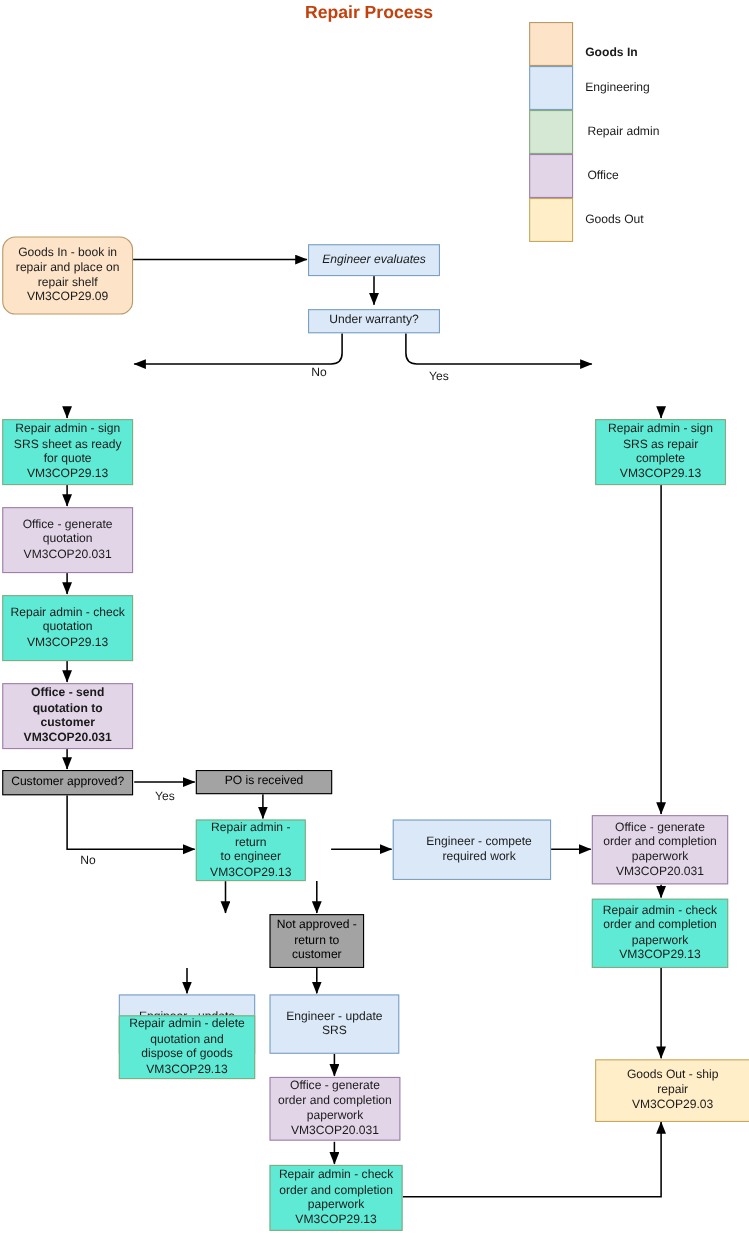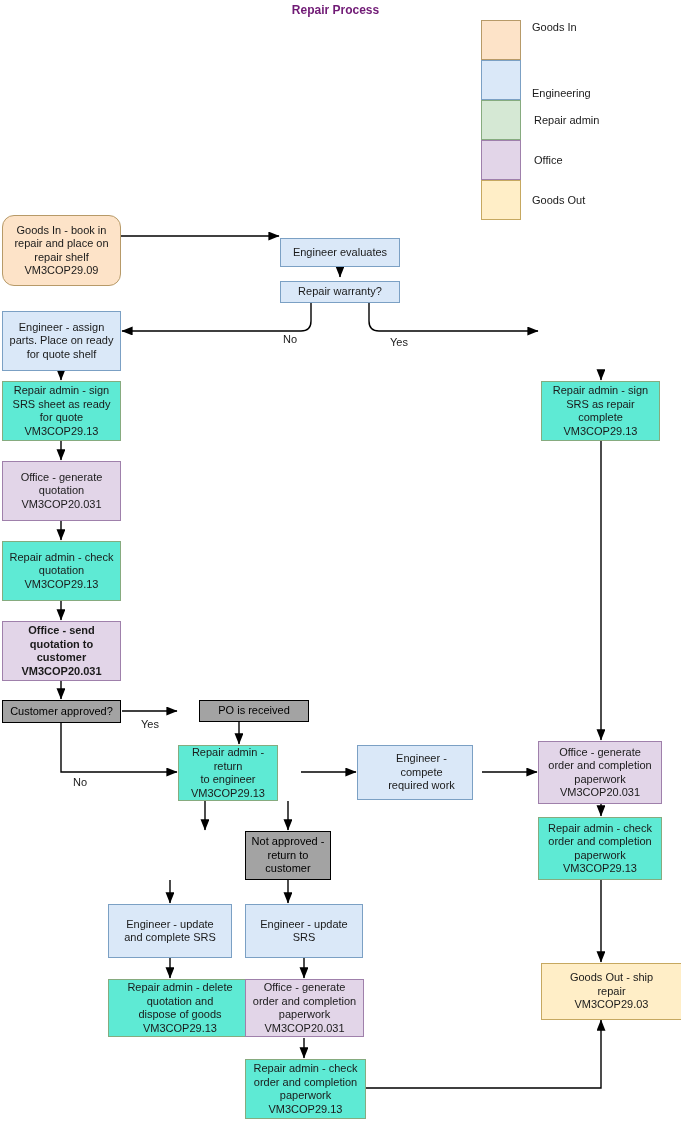--- a/index.html
+++ b/index.html
@@ -16,23 +16,23 @@
     height: 1121px;
     background: #ffffff;
     overflow: hidden;
   }
   #title {
     position: absolute;
     left: 0;
     top: 3px;
     width: 681px;
     text-align: center;
-    font-size: 12px;
+    font-size: 16px;
     font-weight: bold;
-    color: #701a75;
+    color: #c2410c;
     letter-spacing: 0px;
   }
   
   #title .t { display: inline-block; transform: translateX(-5px); }
 
   .node {
     position: absolute;
     box-sizing: border-box;
     display: flex;
     align-items: center;
@@ -152,65 +152,62 @@
       <path d="M366,1088 L601,1088 L601,1020"></path>
     </g>
   </svg>
 
   <div class="legend-sw" style="left:481px; top:20px;  background:#fde3c8; border-color:#b79a68;"></div>
   <div class="legend-sw" style="left:481px; top:60px;  background:#dae8f8; border-color:#7ba0c4;"></div>
   <div class="legend-sw" style="left:481px; top:100px; background:#d5e8d4; border-color:#86ab7f;"></div>
   <div class="legend-sw" style="left:481px; top:140px; background:#e2d5e8; border-color:#9f80ab;"></div>
   <div class="legend-sw" style="left:481px; top:180px; background:#ffeec7; border-color:#c6a860;"></div>
 
-  <div class="legend-lb" style="left:532px; top:21px;">Goods In</div>
-  <div class="legend-lb" style="left:532px; top:87px;text-align:center;">Engineering</div>
+  <div class="legend-lb" style="left:532px; top:42px;font-weight:bold;">Goods In</div>
+  <div class="legend-lb" style="left:532px; top:74px;text-align:center;">Engineering</div>
   <div class="legend-lb" style="left:534px; top:114px;">Repair admin</div>
   <div class="legend-lb" style="left:534px; top:154px;">Office</div>
   <div class="legend-lb" style="left:532px; top:194px;">Goods Out</div>
 
   <div class="node n-goodsin" style="left:2px; top:215px; width:119px; height:71px;">Goods In - book in
 repair and place on
 repair shelf
 VM3COP29.09</div>
 
-  <div class="node n-eng" style="left:280px; top:238px; width:120px; height:29px;">Engineer evaluates</div>
-
-  <div class="node n-eng" style="left:280px; top:281px; width:120px; height:22px;">Repair warranty?</div>
-
-  <div class="node n-eng" style="left:2px; top:311px; width:119px; height:60px;">Engineer - assign
-parts. Place on ready
-for quote shelf</div>
+  <div class="node n-eng" style="left:280px; top:222px; width:120px; height:29px;font-style:italic;">Engineer evaluates</div>
+
+  <div class="node n-eng" style="left:280px; top:281px; width:120px; height:22px;">Under warranty?</div>
+
 
   <div class="node n-admin" style="left:2px; top:381px; width:119px; height:60px;">Repair admin - sign
 SRS sheet as ready
 for quote
 VM3COP29.13</div>
 
   <div class="node n-office" style="left:2px; top:461px; width:119px; height:60px;">Office - generate
 quotation
 VM3COP20.031</div>
 
   <div class="node n-admin" style="left:2px; top:541px; width:119px; height:60px;">Repair admin - check
 quotation
 VM3COP29.13</div>
 
   <div class="node n-office" style="left:2px; top:621px; width:119px; height:60px;font-weight:bold;">Office - send
 quotation to customer
 VM3COP20.031</div>
 
   <div class="node n-plain" style="left:2px; top:700px; width:119px; height:23px;">Customer approved?</div>
 
-  <div class="node n-plain" style="left:178px; top:700px; width:110px; height:22px;margin-left:21px;">PO is received</div>
+  <div class="node n-plain" style="left:178px; top:700px; width:124px; height:22px;">PO is received</div>
 
   <div class="node n-admin" style="left:178px; top:745px; width:100px; height:56px;">Repair admin - return
 to engineer
 VM3COP29.13</div>
 
-  <div class="node n-eng" style="left:357px; top:745px; width:116px; height:55px;padding-left:16px;">Engineer - compete
+  <div class="node n-eng" style="left:357px; top:745px; width:144px; height:55px;padding-left:16px;">Engineer - compete
 required work</div>
 
 
   <div class="node n-admin" style="left:541px; top:381px; width:119px; height:60px;">Repair admin - sign
 SRS as repair
 complete
 VM3COP29.13</div>
 
   <div class="node n-office" style="left:538px; top:741px; width:124px; height:63px;">Office - generate
 order and completion
@@ -230,21 +227,21 @@
   <div class="node n-plain" style="left:245px; top:831px; width:86px; height:49px;">Not approved -
 return to
 customer</div>
 
   <div class="node n-eng" style="left:108px; top:904px; width:124px; height:54px;">Engineer - update
 and complete SRS</div>
 
   <div class="node n-eng" style="left:245px; top:904px; width:118px; height:54px;">Engineer - update
 SRS</div>
 
-  <div class="node n-admin" style="left:108px; top:979px; width:144px; height:58px;">Repair admin - delete
+  <div class="node n-admin" style="left:108px; top:923px; width:124px; height:58px;">Repair admin - delete
 quotation and
 dispose of goods
 VM3COP29.13</div>
 
   <div class="node n-office" style="left:245px; top:979px; width:119px; height:58px;">Office - generate
 order and completion
 paperwork
 VM3COP20.031</div>
 
   <div class="node n-admin" style="left:245px; top:1059px; width:121px; height:60px;">Repair admin - check

